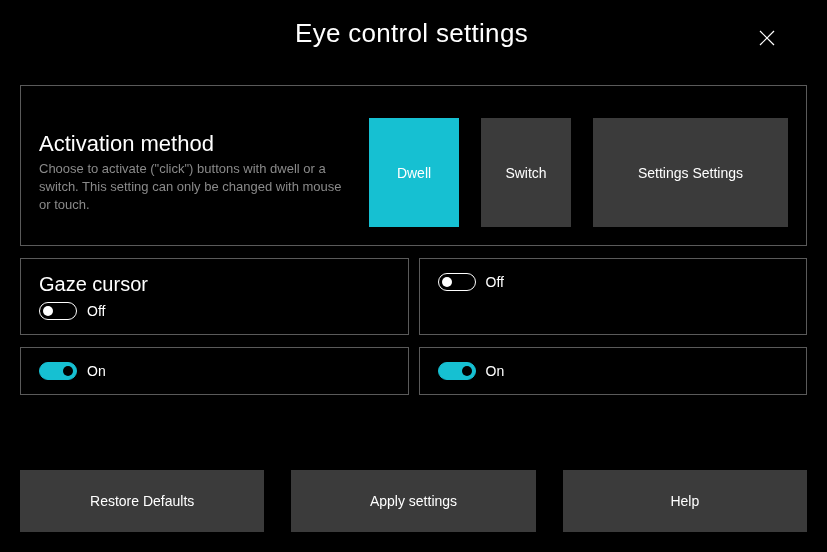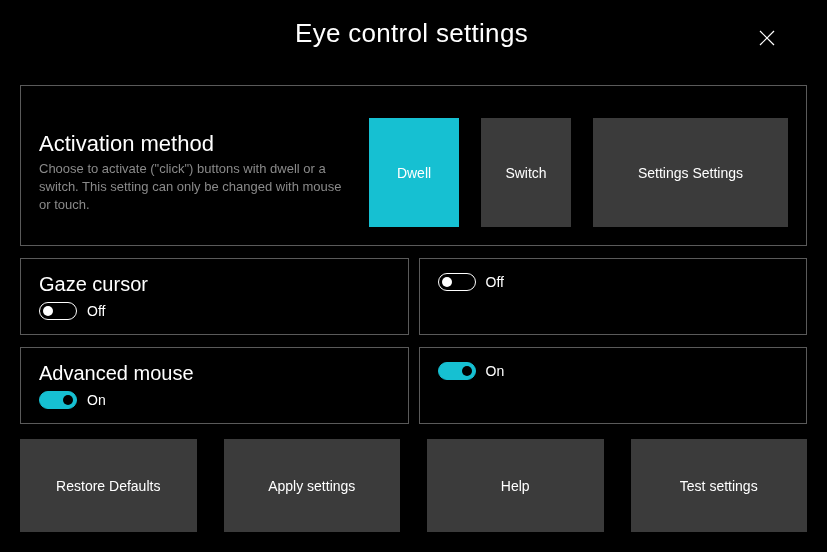--- a/index.html
+++ b/index.html
@@ -153,21 +153,21 @@
       left: 20px;
       right: 20px;
       display: flex;
       gap: 27px;
     }
     .footer-btn {
       flex: 1;
       background: #3b3b3b;
       border: none;
       color: #fff;
-      height: 93px;
+      height: 62px;
       font-size: 14px;
       cursor: pointer;
     }
   </style>
 </head>
 <body>
 
 <div class="header">
   <div class="page-title">Eye control settings</div>
   <div class="close-btn">
@@ -206,21 +206,20 @@
         <div class="switch-track off">
           <div class="switch-thumb"></div>
         </div>
         <span class="toggle-state">Off</span>
       </div>
     </div>
   </div>
 
   <div class="toggle-row">
     <div class="toggle-card">
-      <div class="toggle-title">Advanced mouse</div>
       <div class="toggle-control">
         <div class="switch-track on">
           <div class="switch-thumb"></div>
         </div>
         <span class="toggle-state">On</span>
       </div>
     </div>
     <div class="toggle-card">
       <div class="toggle-control">
         <div class="switch-track on">
@@ -229,14 +228,13 @@
         <span class="toggle-state">On</span>
       </div>
     </div>
   </div>
 </div>
 
 <div class="footer">
   <button class="footer-btn">Restore Defaults</button>
   <button class="footer-btn">Apply settings</button>
   <button class="footer-btn">Help</button>
-  <button class="footer-btn">Test settings</button>
 </div>
 
 </body></html>

